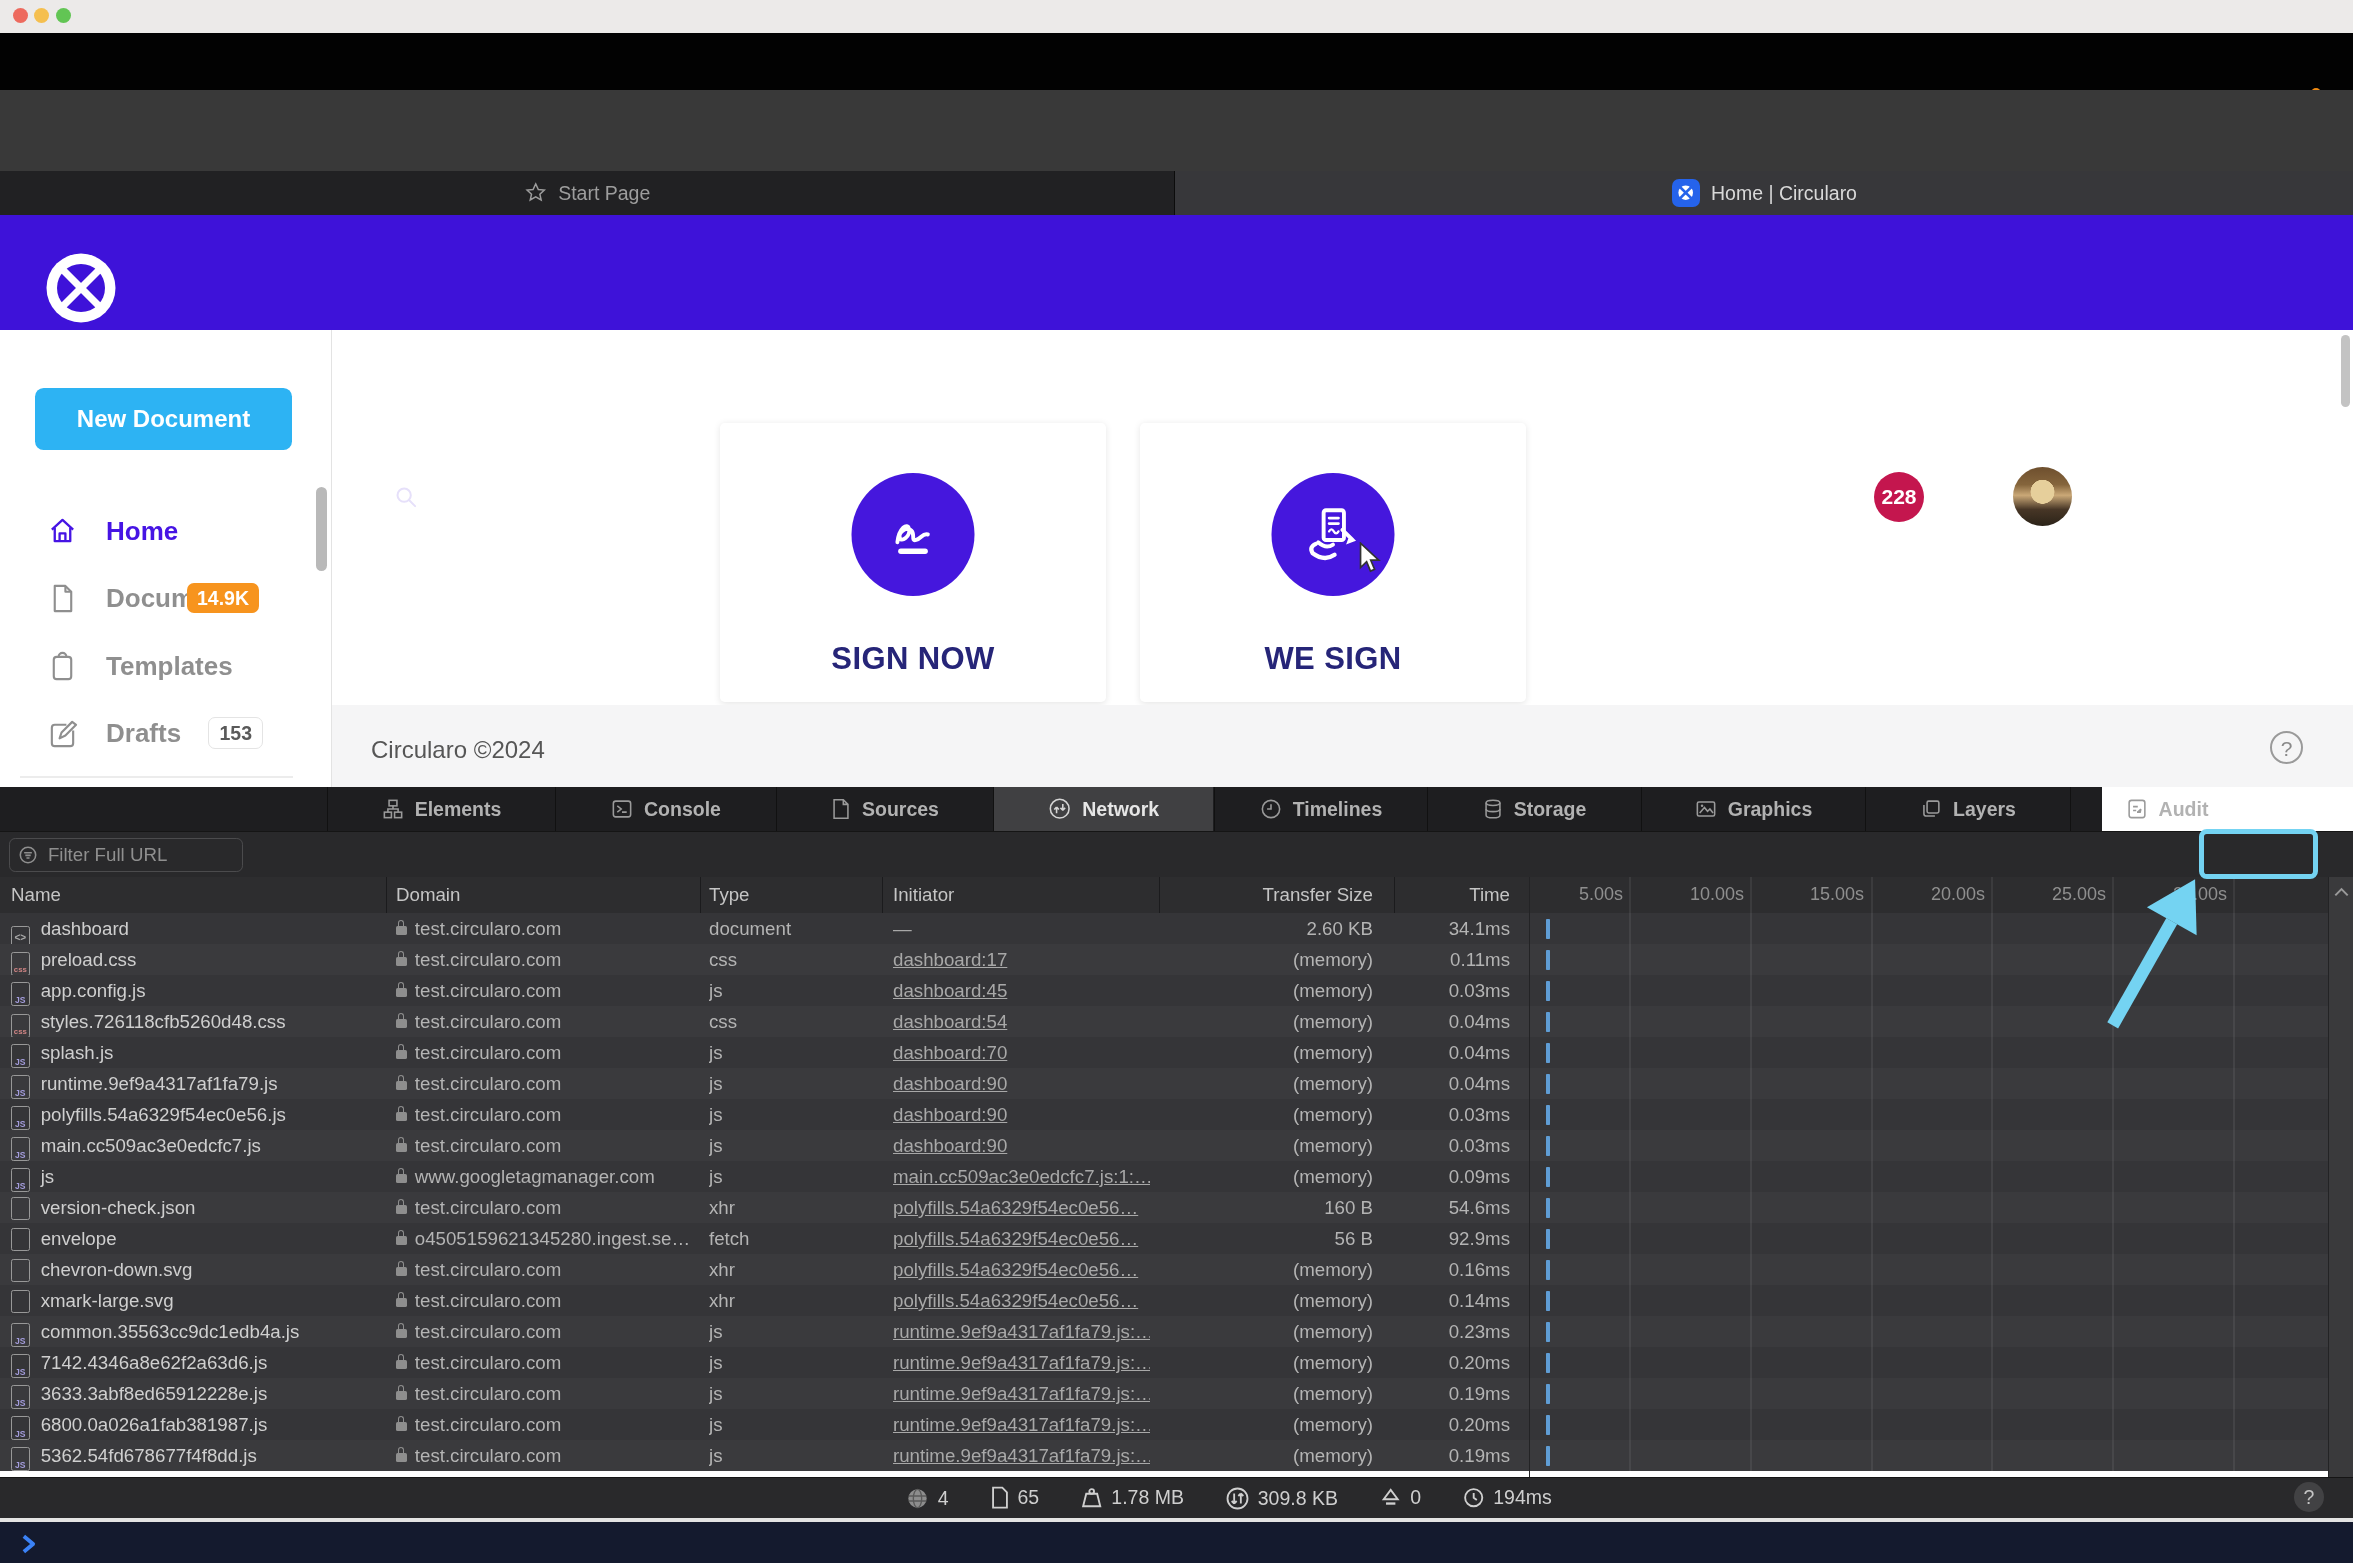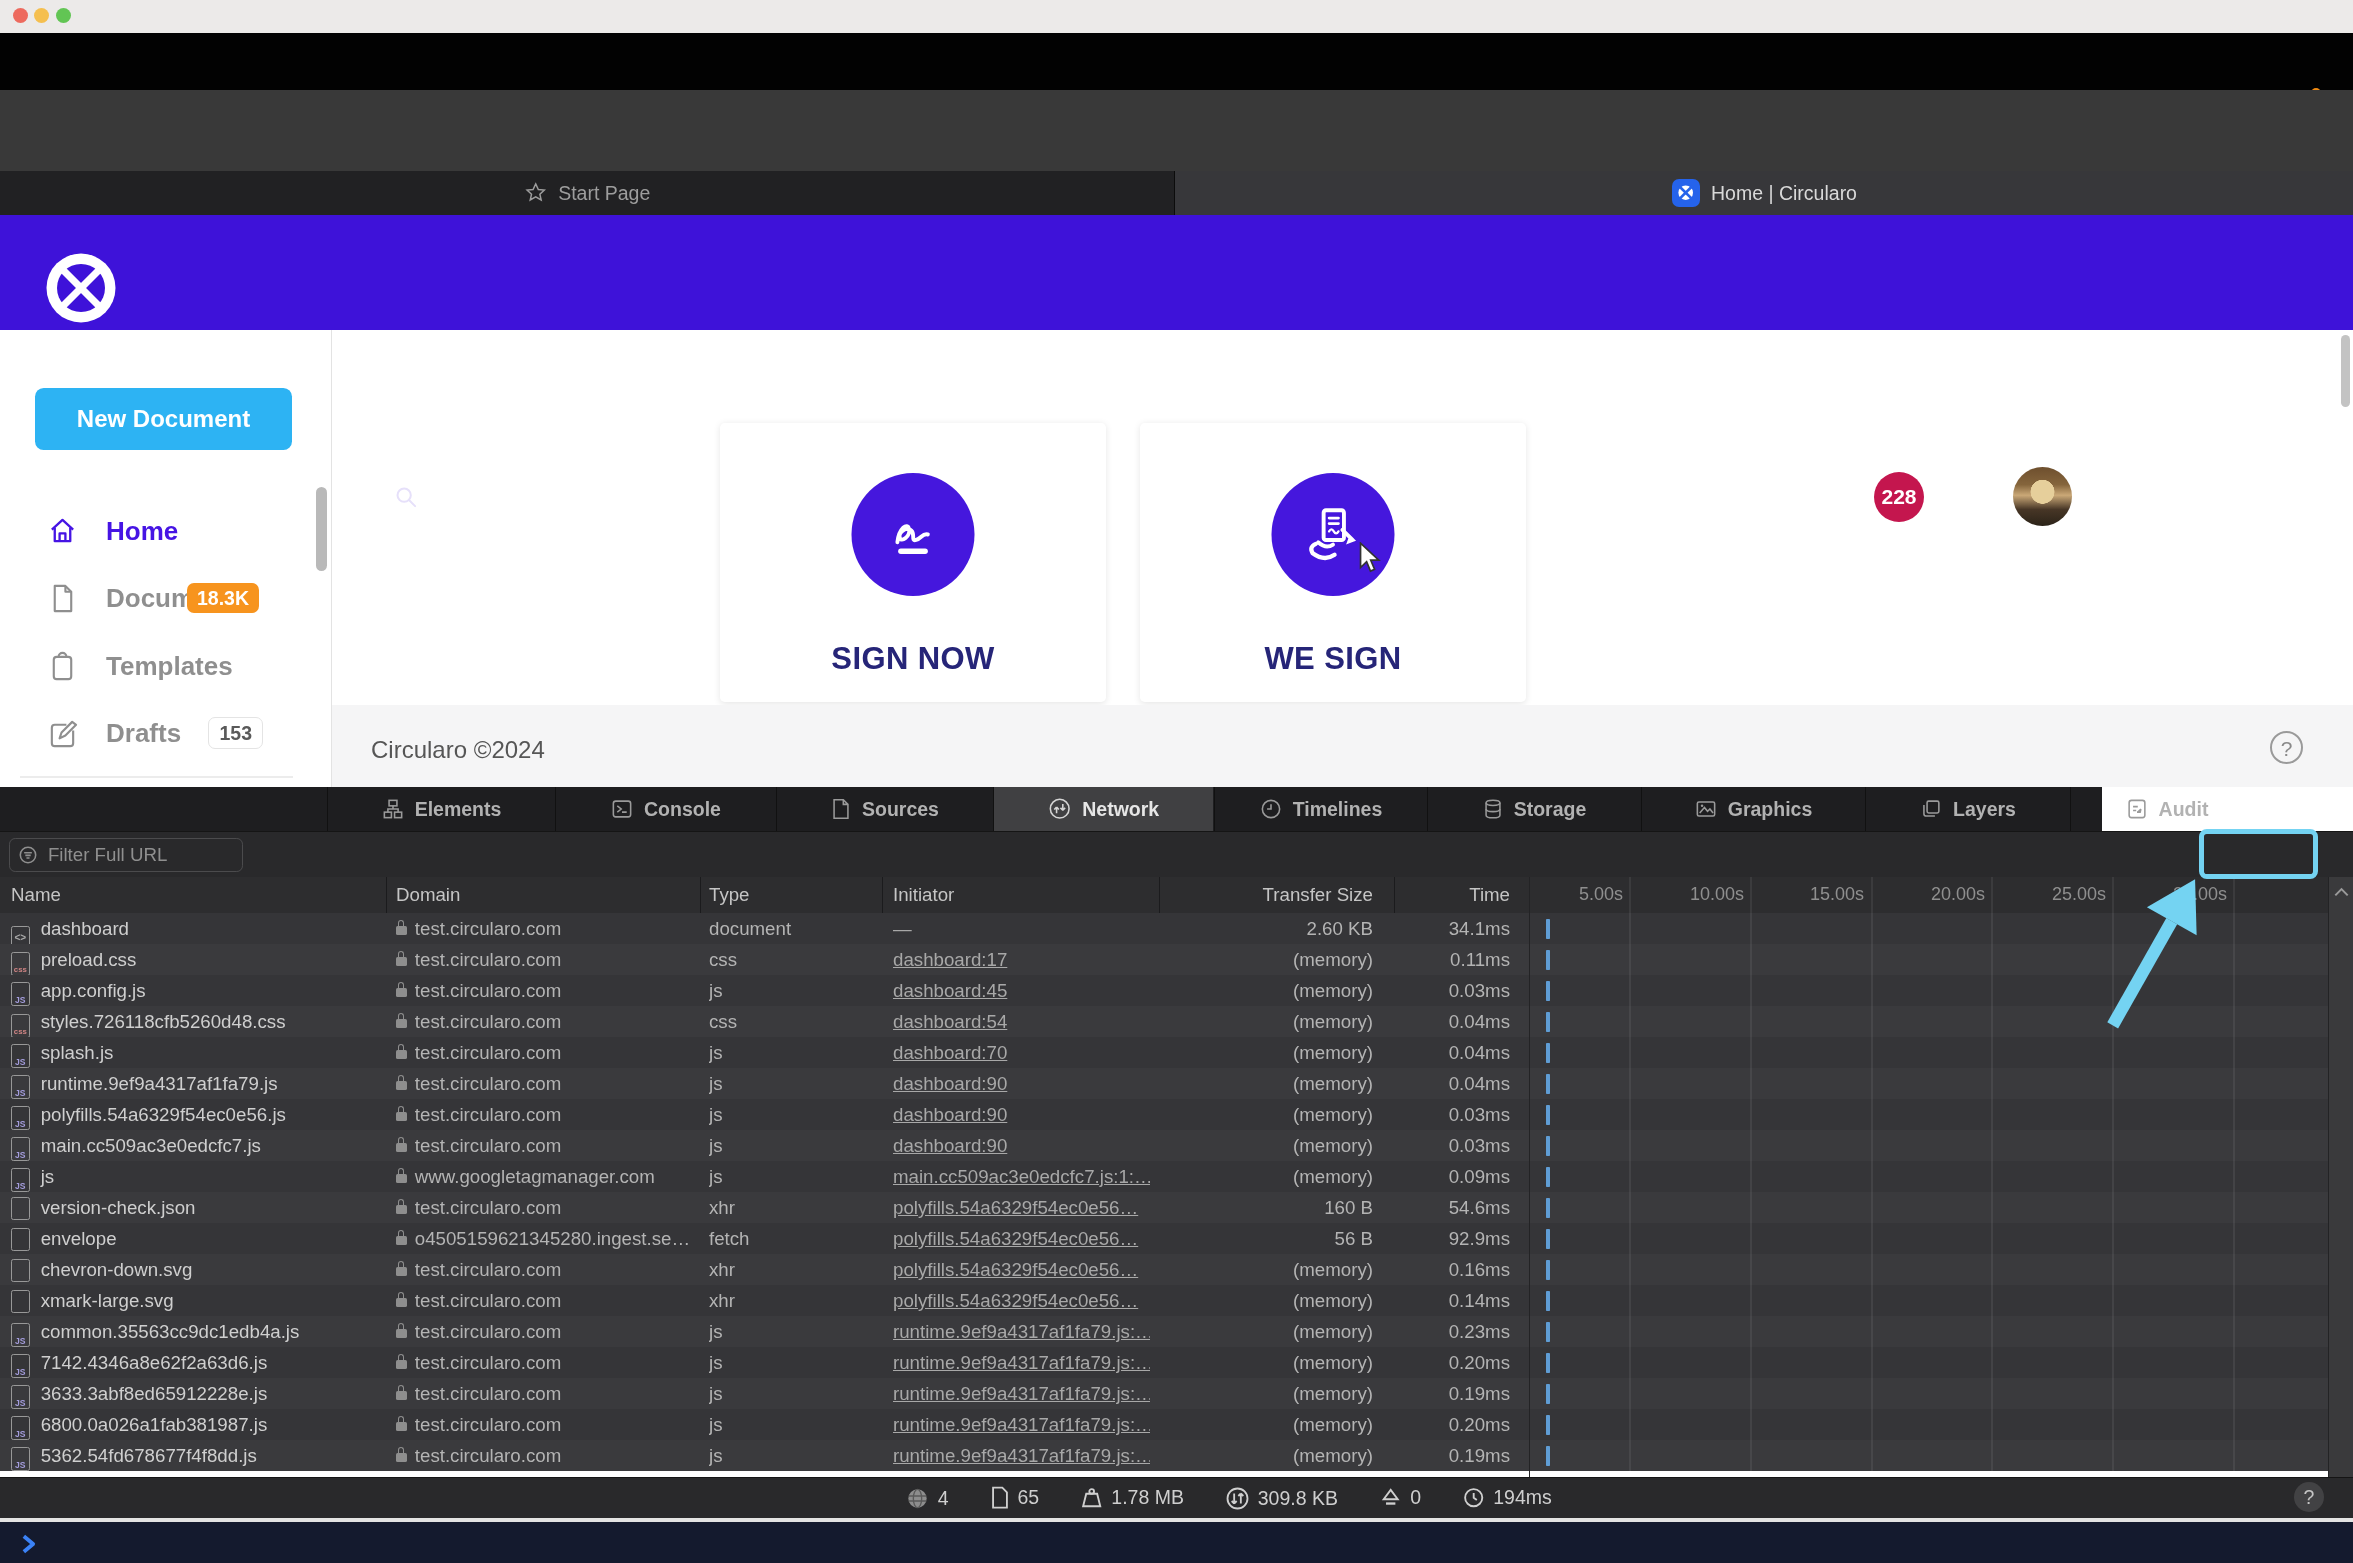--- a/index.html
+++ b/index.html
@@ -230,21 +230,21 @@
     <div class="navitem" style="top:251px;">
       <span>
         <svg width="31" height="31" viewBox="0 0 32 32">
             <g fill="none" stroke="#8f8f8f" stroke-width="2.2" stroke-linejoin="round">
               <path d="M8 3 h11 l6 6 v20 H8 z"></path>
               <path d="M19 3 v6 h6"></path>
             </g>
           </svg>
       </span>
       <span>Documents</span>
-      <span class="badge-or">18.3K</span>
+      <span class="badge-or">14.9K</span>
     </div>
 
     <div class="navitem" style="top:319px;">
       <span>
         <svg width="31" height="31" viewBox="0 0 32 32">
             <g fill="none" stroke="#8f8f8f" stroke-width="2.2" stroke-linejoin="round">
               <rect x="7" y="6" width="18" height="23" rx="3"></rect>
               <path d="M12 6 a4 4 0 0 1 8 0"></path>
             </g>
           </svg>

